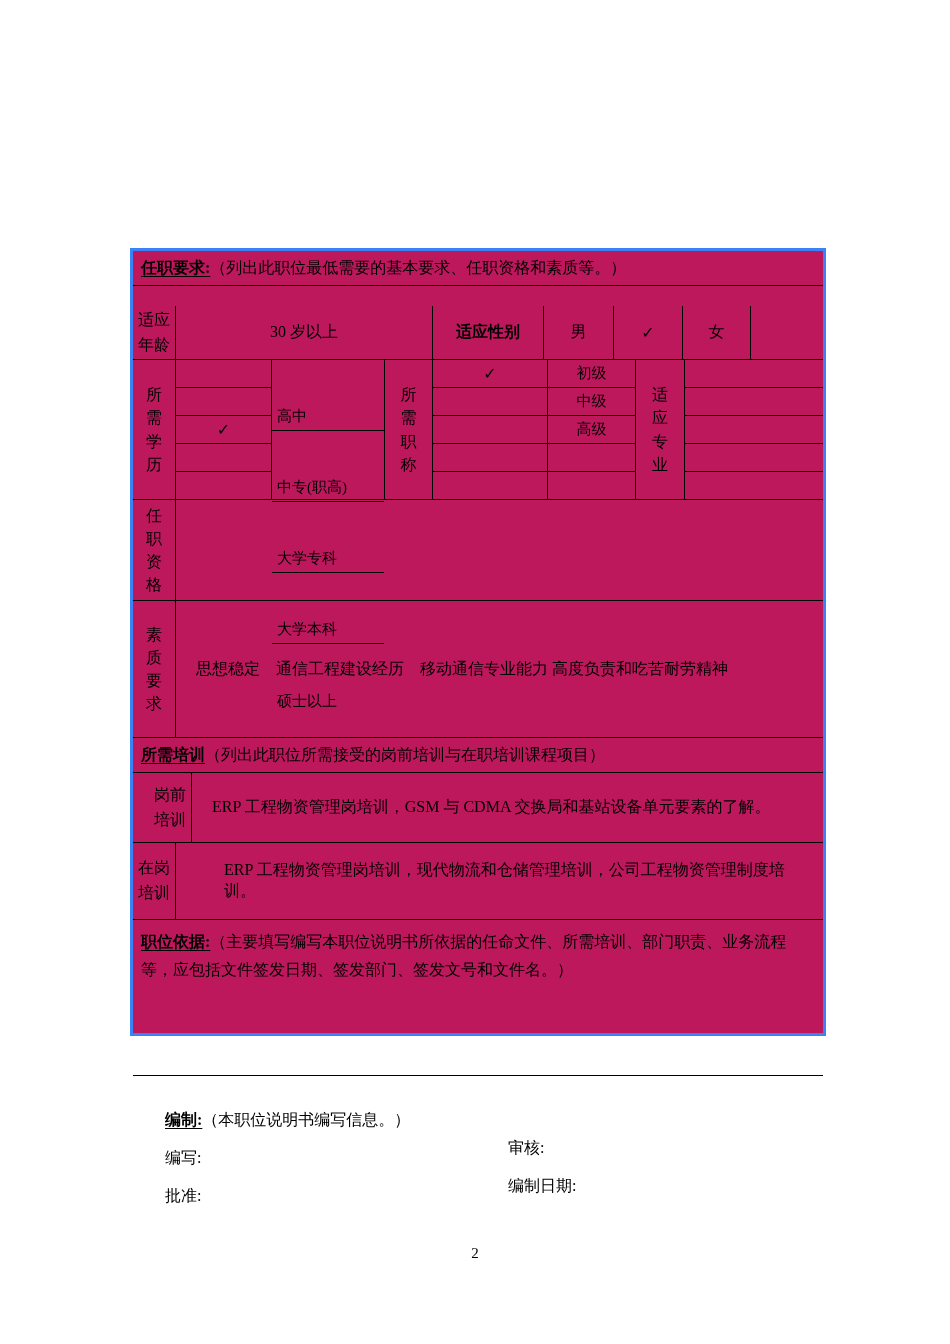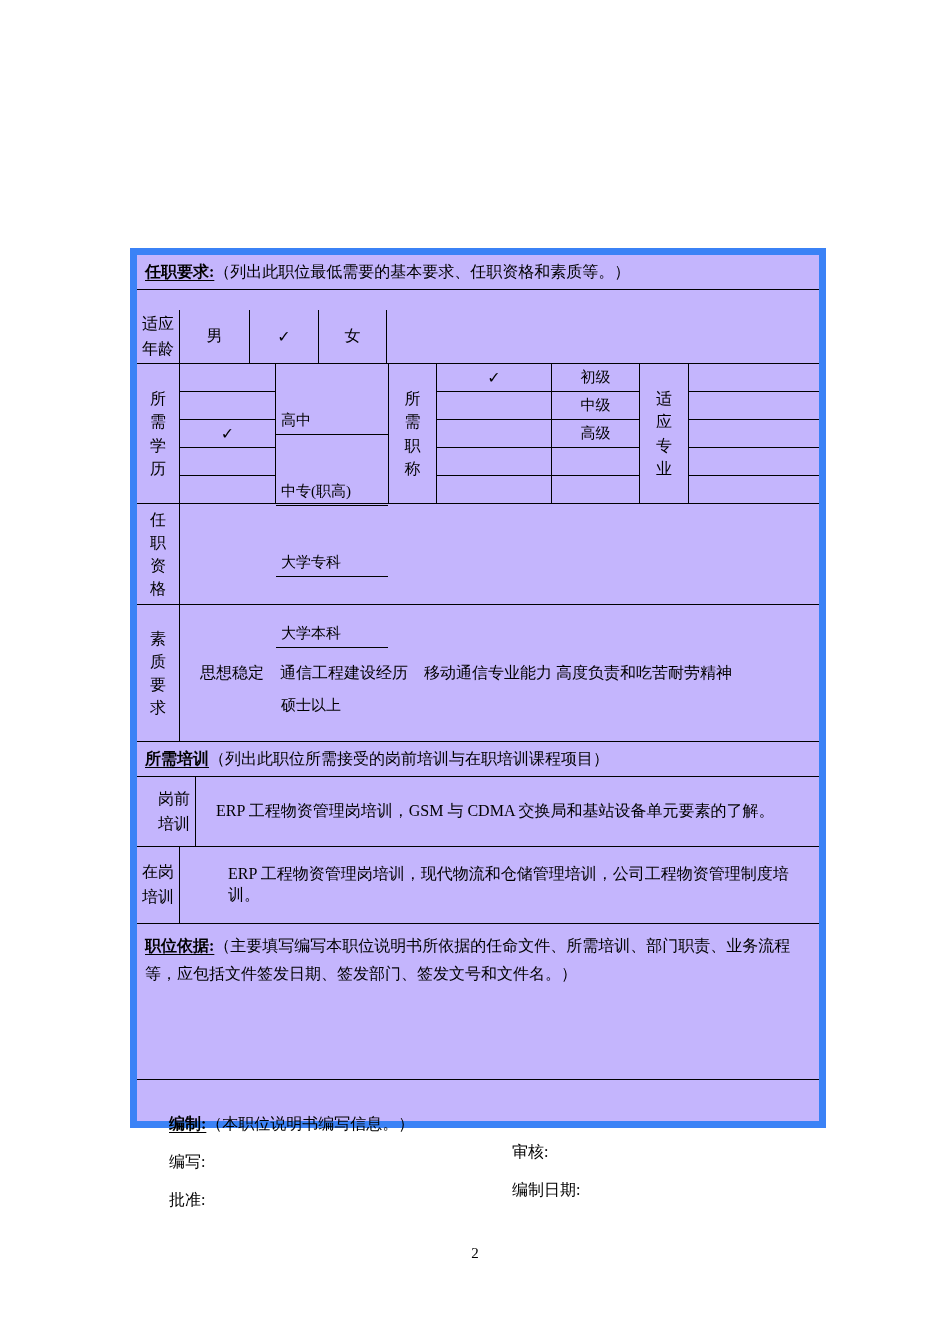--- a/index.html
+++ b/index.html
@@ -6,23 +6,23 @@
   html,body { background:#ffffff; }
   body {
     width:950px; height:1344px;
     font-family:"Liberation Serif","DejaVu Serif",serif;
     color:#000;
   }
   .page { position:relative; width:950px; height:1344px; background:#fff; overflow:hidden; }
 
   .doc-table {
     position:absolute; left:130px; top:248px;
-    width:696px; height:880px;
-    border:7px solid #3b82f6;
-    background:#c4b5fd;
+    width:696px; height:788px;
+    border:3px solid #3b82f6;
+    background:#be185d;
     font-size:16px;
   }
   .sec { border-bottom:1px solid #000; display:flex; }
   .sec:last-child { border-bottom:none;padding-left:32px; }
 
   .cell { border-right:1px solid #000; flex-shrink:0; display:flex; align-items:center; justify-content:center; }
   .cell.last { border-right:none; flex:1 1 auto; }
 
   
   .sec-req-header   { height:35px; align-items:center; padding-left:8px; display:flex; }
@@ -87,20 +87,22 @@
   <div class="doc-table">
 
     <div class="sec sec-req-header">
       <span class="title-bold">任职要求:</span>
         <span>（列出此职位最低需要的基本要求、任职资格和素质等。）</span>
     </div>
 
     <div class="sec sec-age">
       <div class="vlabel two">适应
 年龄</div>
+      <div class="cell c-agev">30 岁以上</div>
+      <div class="cell c-glab">适应性别</div>
       <div class="cell c-male">男</div>
       <div class="cell c-mchk check">✓</div>
       <div class="cell c-fem">女</div>
       <div class="cell last check"></div>
     </div>
 
     <div class="sec sec-edu">
       <div class="vlabel">所
 需
 学

